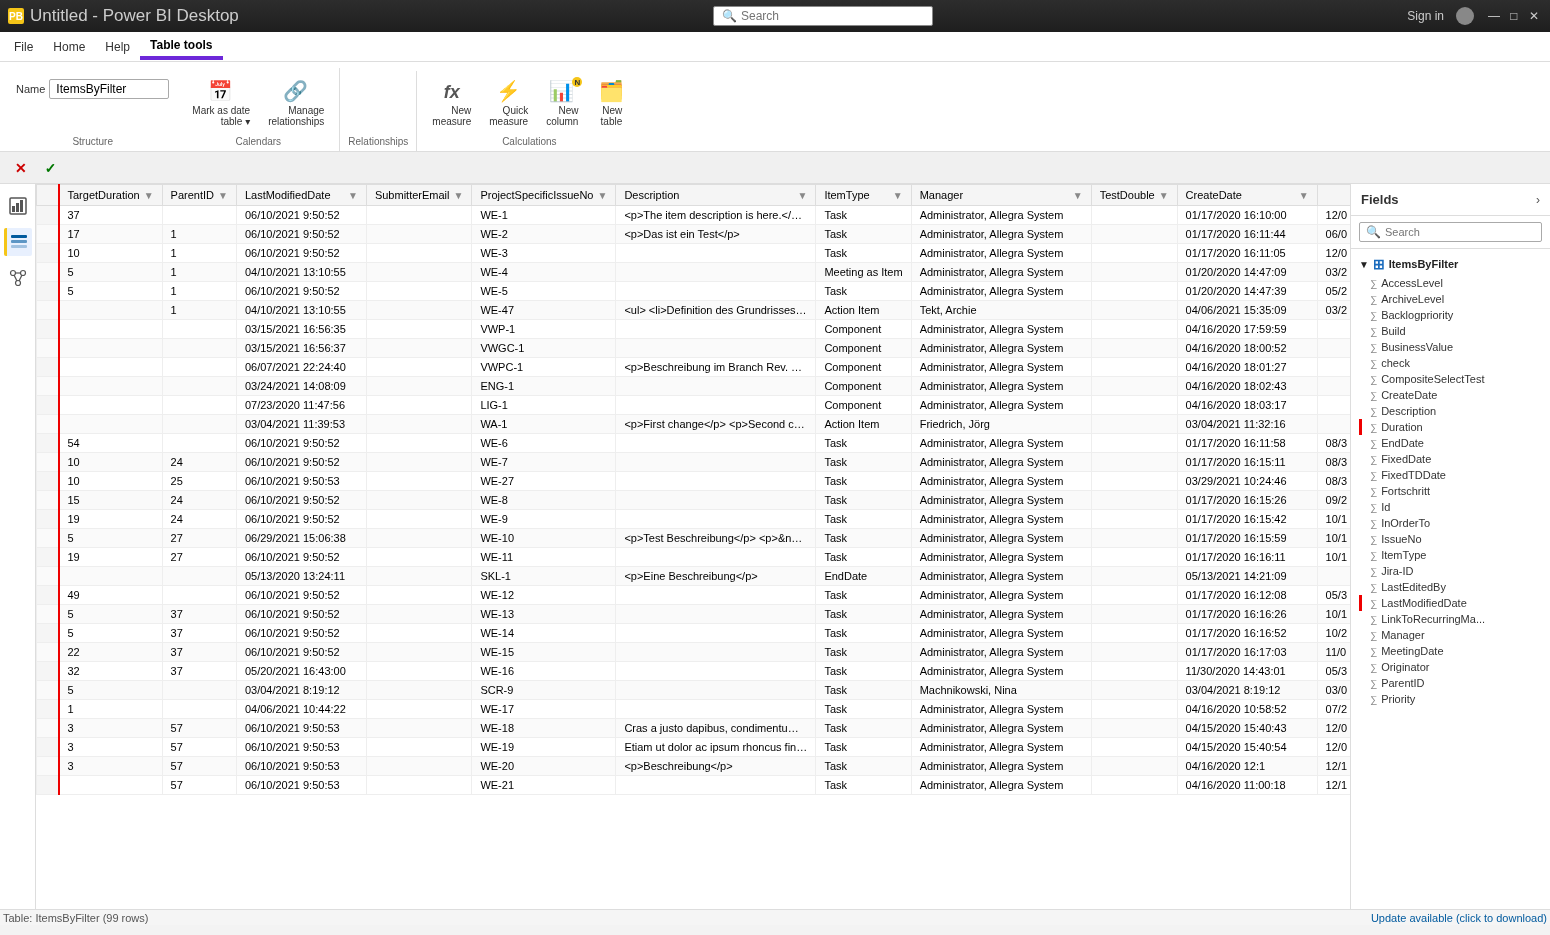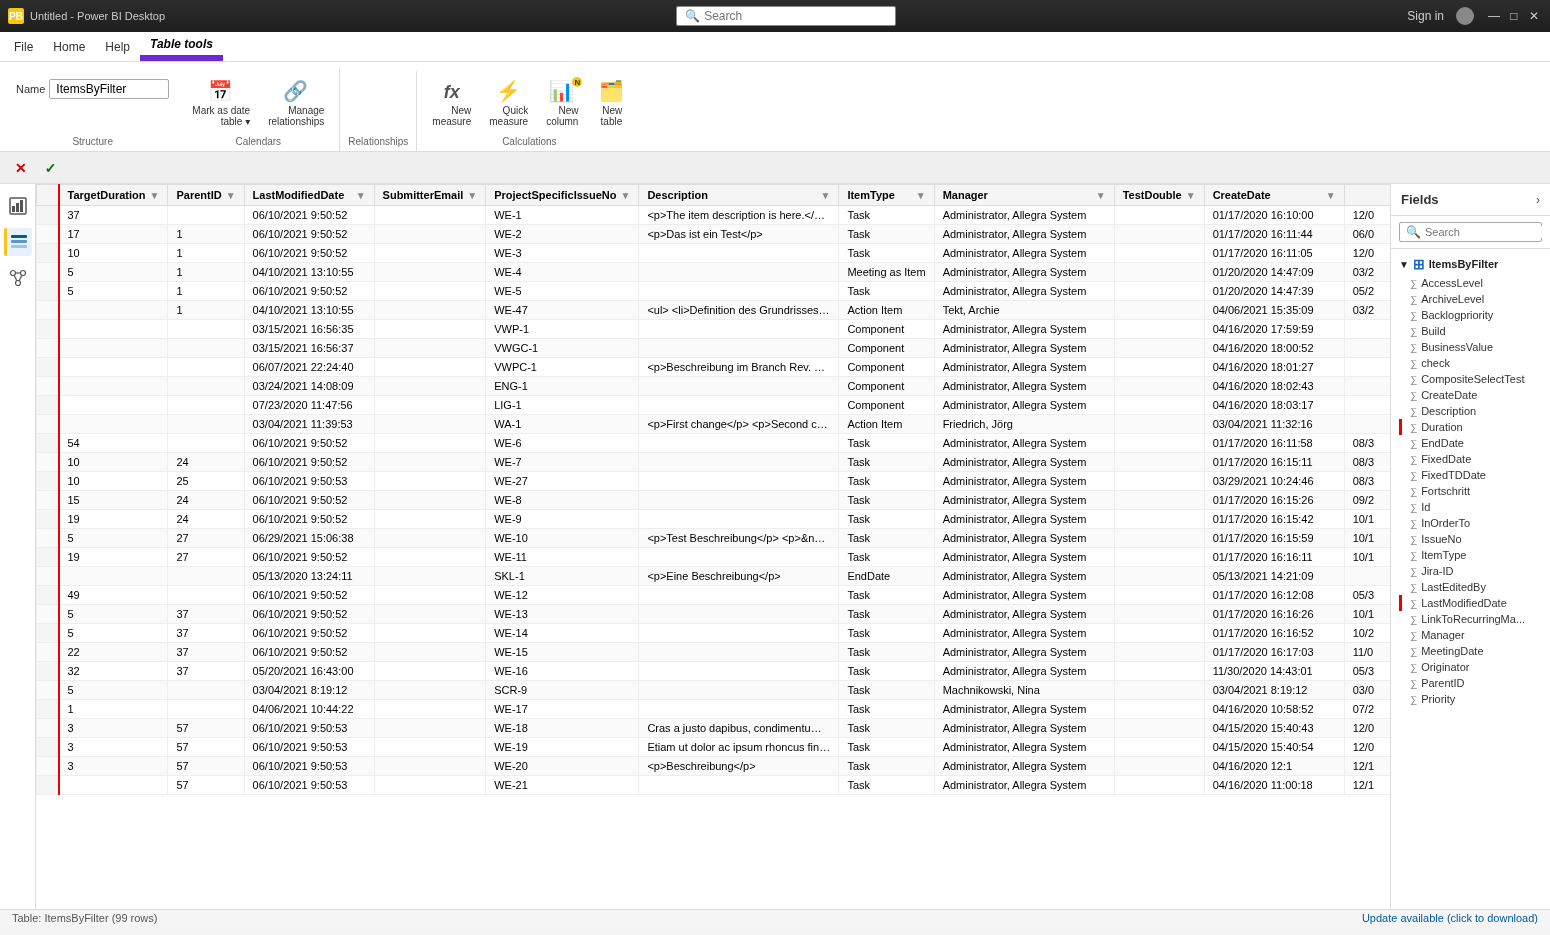--- a/index.html
+++ b/index.html
@@ -6,21 +6,21 @@
     body { font-family: 'Segoe UI', Arial, sans-serif; font-size: 12px; background: #f3f3f3; overflow: hidden; width: 1550px; height: 935px; }
 
     
     .title-bar {
       display: flex; align-items: center; justify-content: space-between;
       background: #1a1a2e; height: 32px; padding: 0 8px;
       background: linear-gradient(to bottom, #2d2d2d, #1e1e1e);
     }
     .title-bar-left { display: flex; align-items: center; gap: 6px; }
     .title-bar-icon { width: 16px; height: 16px; background: #f5c518; border-radius: 2px; display: flex; align-items: center; justify-content: center; font-size: 10px; color: #fff; font-weight: bold; }
-    .title-bar-title { color: #ccc; font-size: 11px; }
+    .title-bar-title { color: #ccc; font-size: 17px; }
     .title-bar-search { display: flex; align-items: center; background: #fff; border: 1px solid #888; border-radius: 2px; padding: 2px 8px; gap: 4px; width: 220px; }
     .title-bar-search input { border: none; outline: none; font-size: 12px; width: 180px; }
     .title-bar-right { display: flex; align-items: center; gap: 12px; }
     .title-bar-right span { color: #ccc; font-size: 12px; }
     .window-controls { display: flex; gap: 4px; }
     .window-btn { width: 16px; height: 16px; display: flex; align-items: center; justify-content: center; color: #ccc; font-size: 14px; cursor: pointer; }
 
     
     .menu-bar {
       display: flex; align-items: center; background: #fff; height: 30px; border-bottom: 1px solid #ddd; padding: 0 4px;
@@ -55,47 +55,47 @@
 
     
     .left-sidebar { width: 36px; background: #fff; border-right: 1px solid #ddd; display: flex; flex-direction: column; align-items: center; padding-top: 8px; gap: 8px; }
     .sidebar-icon { width: 28px; height: 28px; display: flex; align-items: center; justify-content: center; cursor: pointer; border-radius: 2px; font-size: 16px; color: #555; }
     .sidebar-icon.active { background: #e8f0fe; color: #005a9e; border-left: 3px solid #f5c518; }
 
     
     .data-grid-container { flex: 1; overflow: auto; background: #fff; }
     .data-grid { width: max-content; border-collapse: collapse; }
     .data-grid th {
-      background: #f5f5f5; border: 1px solid #ddd; padding: 4px 8px; font-size: 11px; font-weight: 700;
+      background: #f5f5f5; border: 1px solid #ddd; padding: 4px 8px; font-size: 11px; font-weight: 400;
       white-space: nowrap; position: sticky; top: 0; z-index: 2; cursor: pointer;
       display: table-cell; min-width: 80px;
     }
     .data-grid th .th-inner { display: flex; align-items: center; justify-content: space-between; gap: 4px; }
     .data-grid th .filter-icon { color: #888; font-size: 10px; }
     .data-grid td { border: 1px solid #eee; padding: 3px 8px; font-size: 11px; white-space: nowrap; max-width: 200px; overflow: hidden; text-overflow: ellipsis; }
     .data-grid tr:nth-child(even) td { background: #fafafa; }
     .row-number-col { width: 20px; background: #f5f5f5; border-right: 2px solid #e00 !important; text-align: center; font-size: 10px; color: #666; }
 
     
-    .fields-panel { width: 160px; background: #fff; border-left: 1px solid #ddd; display: flex; flex-direction: column; }
+    .fields-panel { width: 200px; background: #fff; border-left: 1px solid #ddd; display: flex; flex-direction: column; }
     .fields-header { display: flex; align-items: center; justify-content: space-between; padding: 8px 10px; border-bottom: 1px solid #ddd; }
     .fields-header-title { font-size: 13px; font-weight: 600; color: #333; }
     .fields-chevron { cursor: pointer; font-size: 12px; color: #555; }
     .fields-search { padding: 6px 8px; border-bottom: 1px solid #ddd; }
     .fields-search-box { display: flex; align-items: center; border: 1px solid #aaa; border-radius: 2px; padding: 2px 6px; gap: 4px; }
     .fields-search-box input { border: none; outline: none; font-size: 11px; width: 130px; }
     .fields-list { overflow-y: auto; flex: 1; }
     .fields-table-group { padding: 4px 8px; }
     .fields-table-name { display: flex; align-items: center; gap: 4px; font-size: 11px; font-weight: 600; color: #222; padding: 3px 0; cursor: pointer; }
     .field-item { display: flex; align-items: center; gap: 4px; padding: 2px 8px; font-size: 11px; color: #333; cursor: pointer; border-left: 3px solid transparent; }
     .field-item.highlighted { border-left: 3px solid #e00; }
     .field-icon { font-size: 10px; color: #888; }
 
     
-    .status-bar { display: flex; align-items: center; justify-content: space-between; background: #f5f5f5; border-top: 1px solid #ddd; height: 16px; padding: 0 12px; font-size: 11px; color: #555; }
+    .status-bar { display: flex; align-items: center; justify-content: space-between; background: #f5f5f5; border-top: 1px solid #ddd; height: 16px; padding: 0 3px; font-size: 11px; color: #555; }
     .status-update { color: #005a9e; cursor: pointer; }
   </style>
 </head>
 <body>
 
 <div class="title-bar">
   <div class="title-bar-left">
     <div class="title-bar-icon">PB</div>
     <span class="title-bar-title">Untitled - Power BI Desktop</span>
   </div>
@@ -111,21 +111,21 @@
       <span class="window-btn">□</span>
       <span class="window-btn close">✕</span>
     </div>
   </div>
 </div>
 
 <div class="menu-bar">
   <span class="menu-item">File</span>
   <span class="menu-item">Home</span>
   <span class="menu-item">Help</span>
-  <span class="menu-item active-tab" style="border-bottom:6px solid #6d28d9;font-weight:600;font-style:italic;">Table tools</span>
+  <span class="menu-item active-tab" style="border-bottom:4px solid #6d28d9;font-weight:600;">Table tools</span>
 </div>
 
 <div class="ribbon">
 
   <div class="ribbon-group" style="border-right:none;min-width:160px;">
     <div class="name-field">
       <label>Name</label>
       <input type="text" style="border: 1px solid rgb(170, 170, 170); border-radius: 2px; padding: 2px 6px; font-size: 12px; width: 120px;" value="ItemsByFilter">
     </div>
     <div class="ribbon-group-label">Structure</div>

